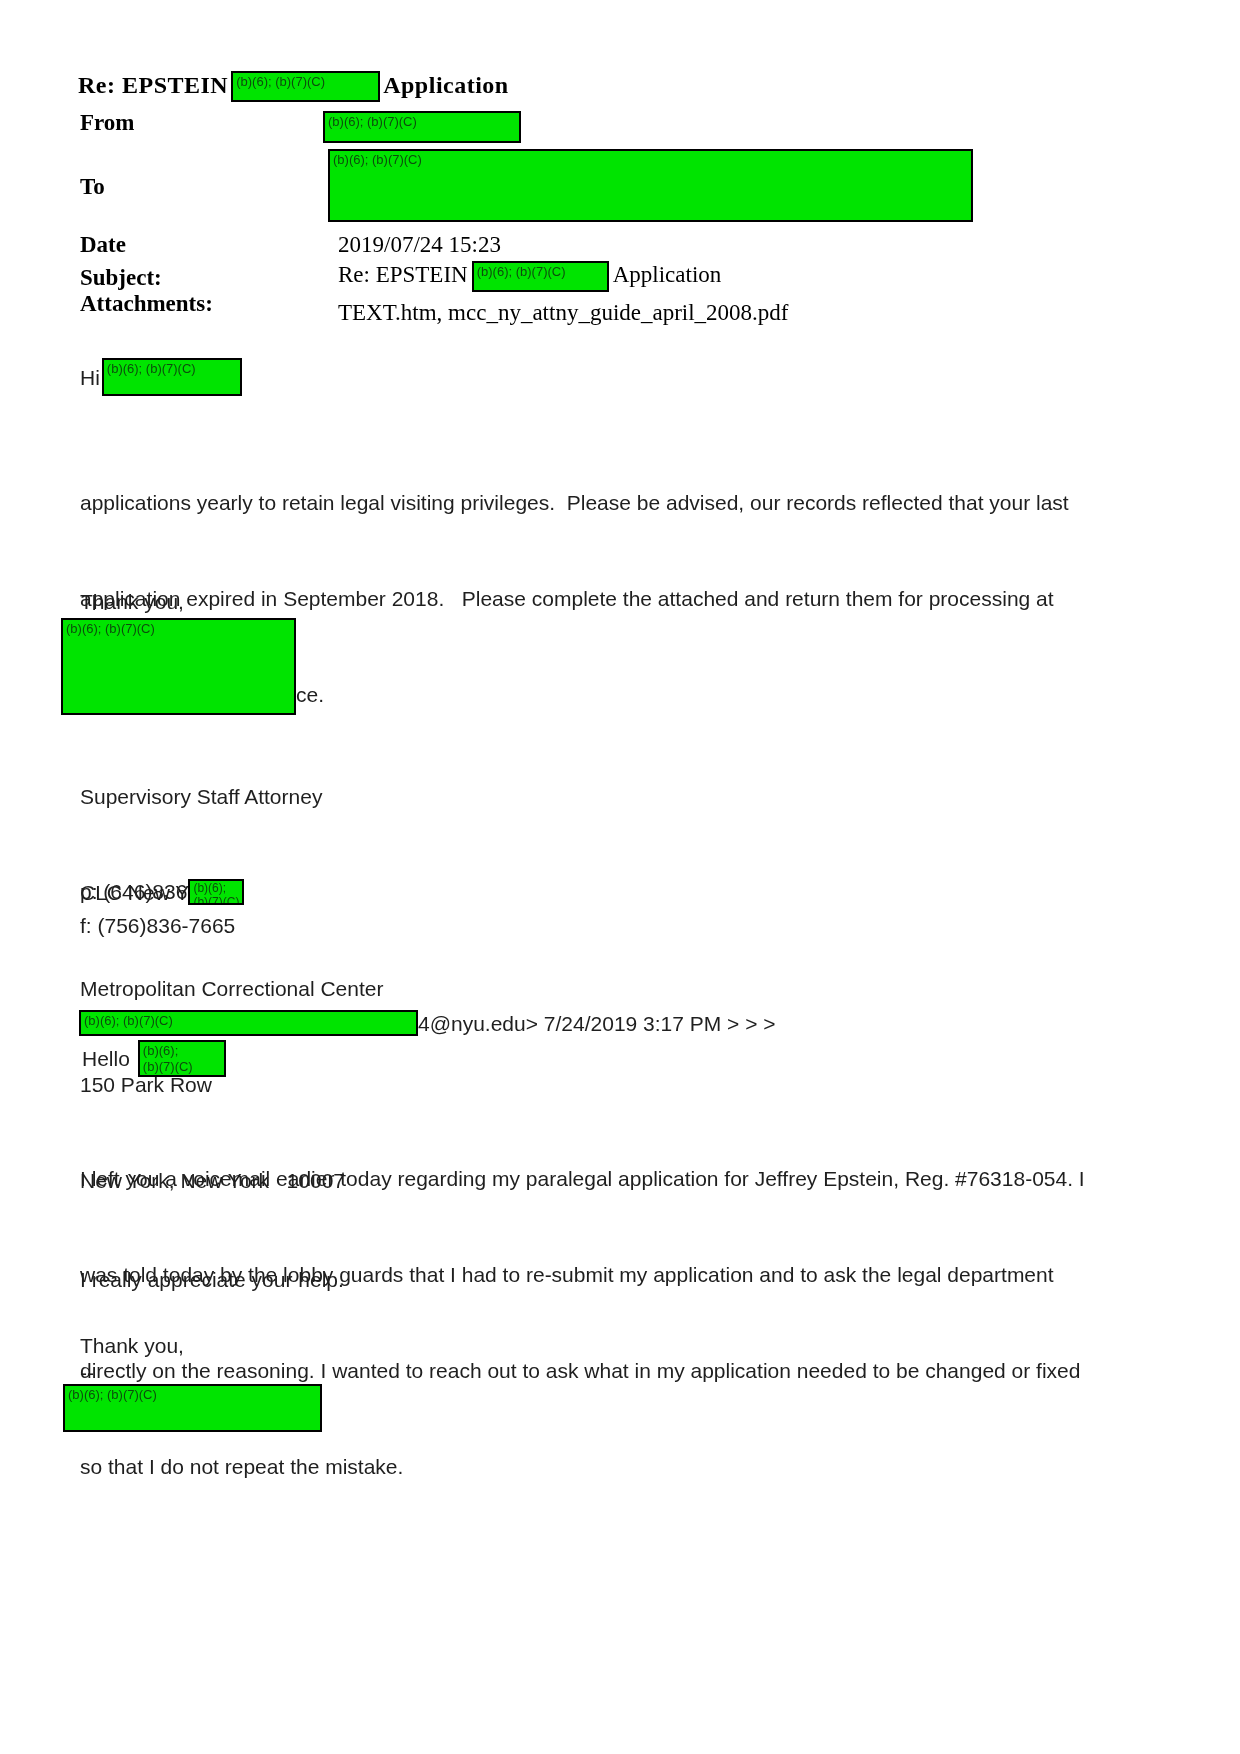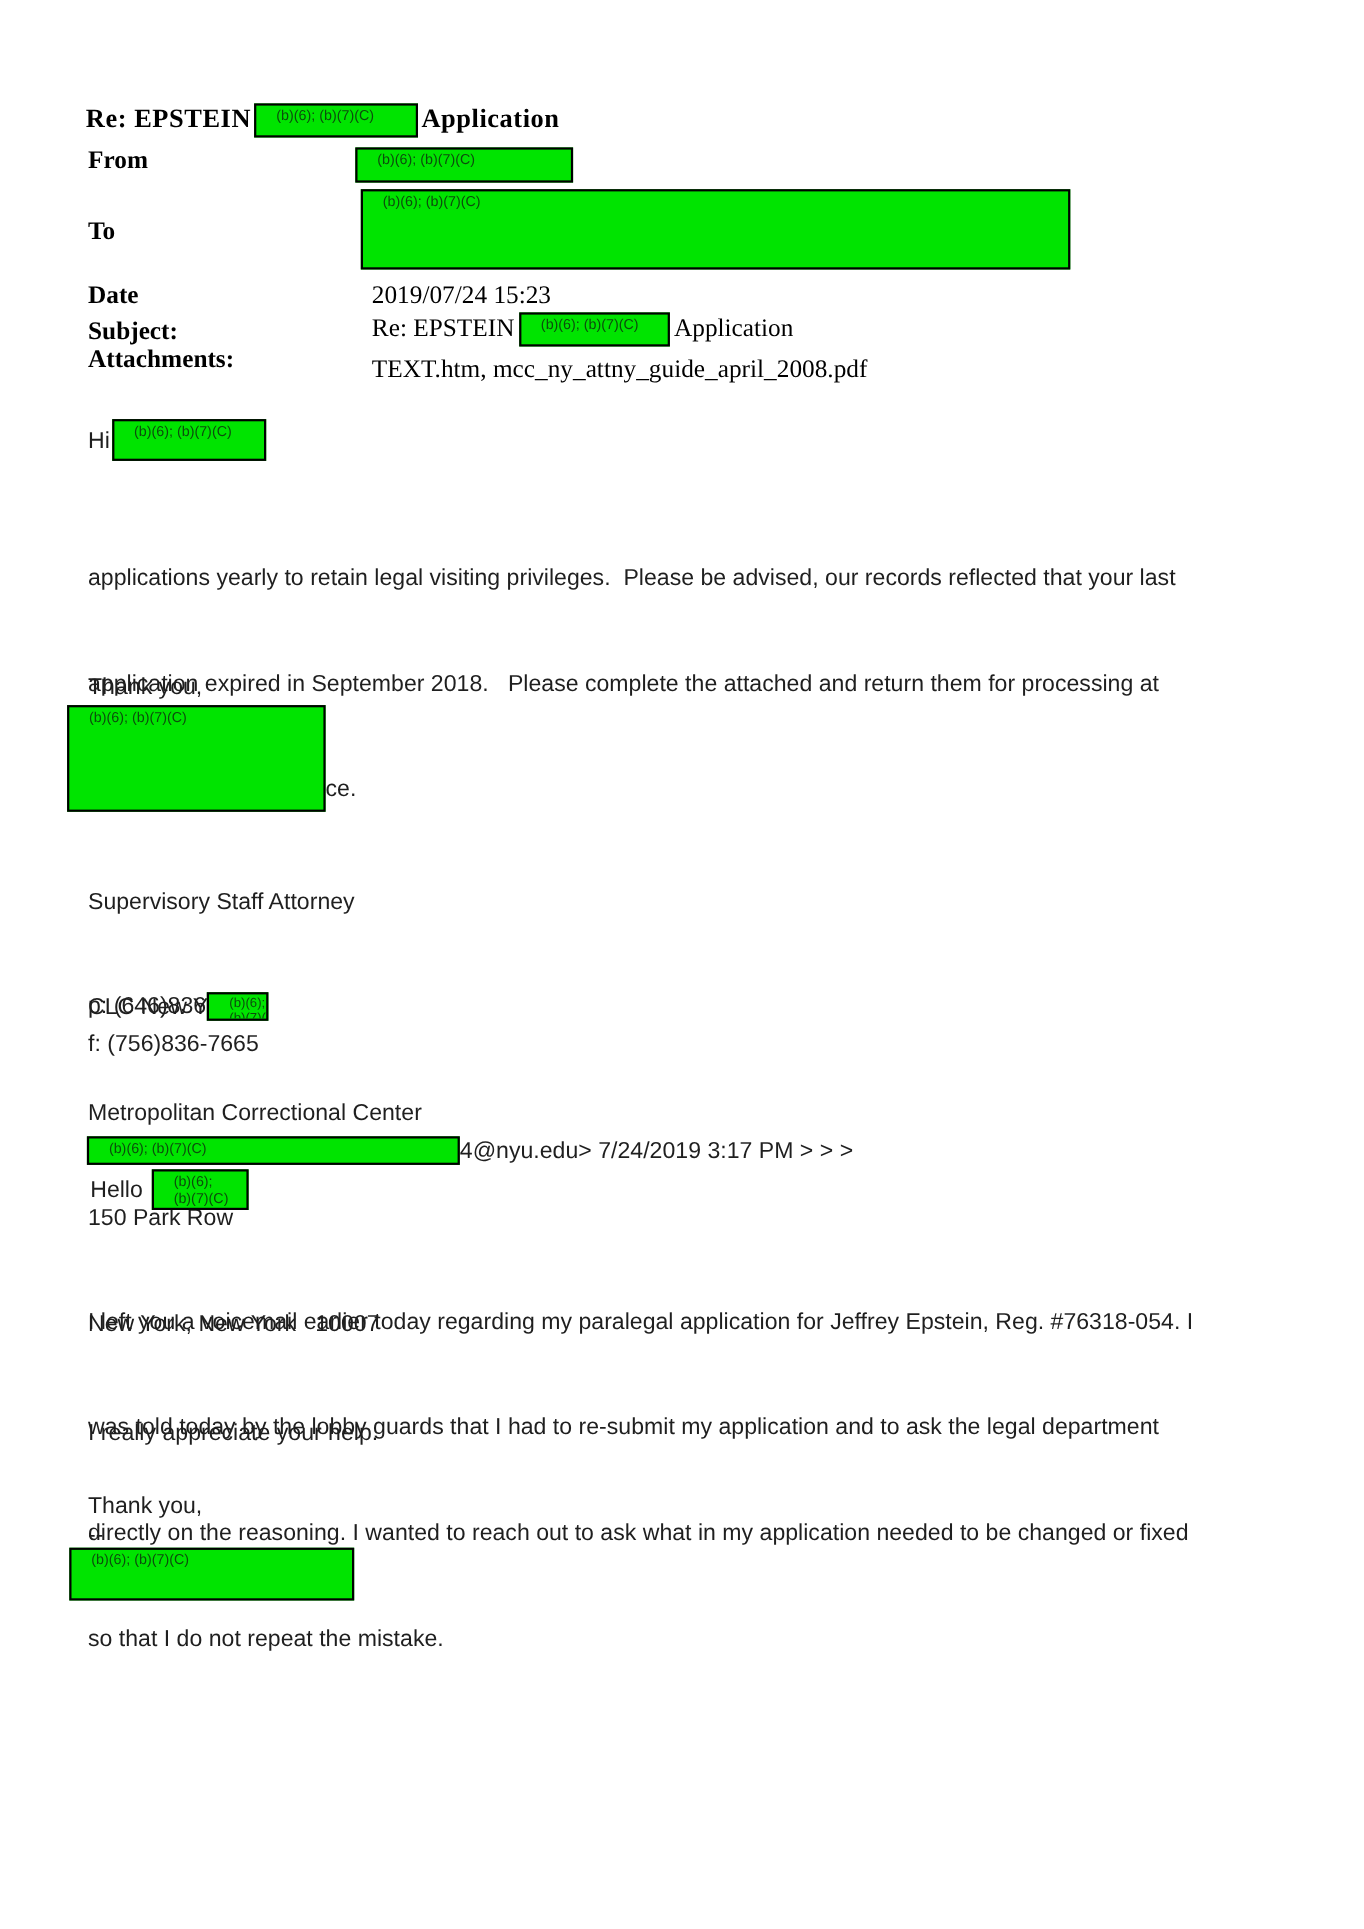--- a/index.html
+++ b/index.html
@@ -8,21 +8,20 @@
   }
   * { margin: 0; padding: 0; box-sizing: border-box; }
   html, body { background: #ffffff; }
   .page {
     position: relative;
     width: 1240px;
     height: 1557px;
     background: #ffffff;
     overflow: hidden;
     font-family: "Liberation Sans", sans-serif;
-    margin-top: 23px;
   }
   .abs { position: absolute; }
   .serif-label {
     font-family: "Liberation Serif", serif;
     font-weight: bold;
     font-size: 23px;
     color: #000000;
     line-height: 30px;
     white-space: pre;
   }
@@ -56,21 +55,21 @@
     border: 2px solid var(--redaction-border);
     overflow: hidden;
     flex-shrink: 0;
   }
   .red-label {
     display: block;
     font-family: "Liberation Sans", sans-serif;
     font-size: 13px;
     line-height: 15px;
     color: #0c4c0c;
-    padding: 1px 0 0 18px;
+    padding: 1px 0 0 3px;
     white-space: pre;
   }
   .red-label.small { font-size: 12px; line-height: 13px; }
   .flex-row { display: flex; align-items: flex-start; }
   .footer-text {
     font-family: "Liberation Sans", sans-serif;
     font-size: 23px;
     color: #111111;
     white-space: pre;
   }

